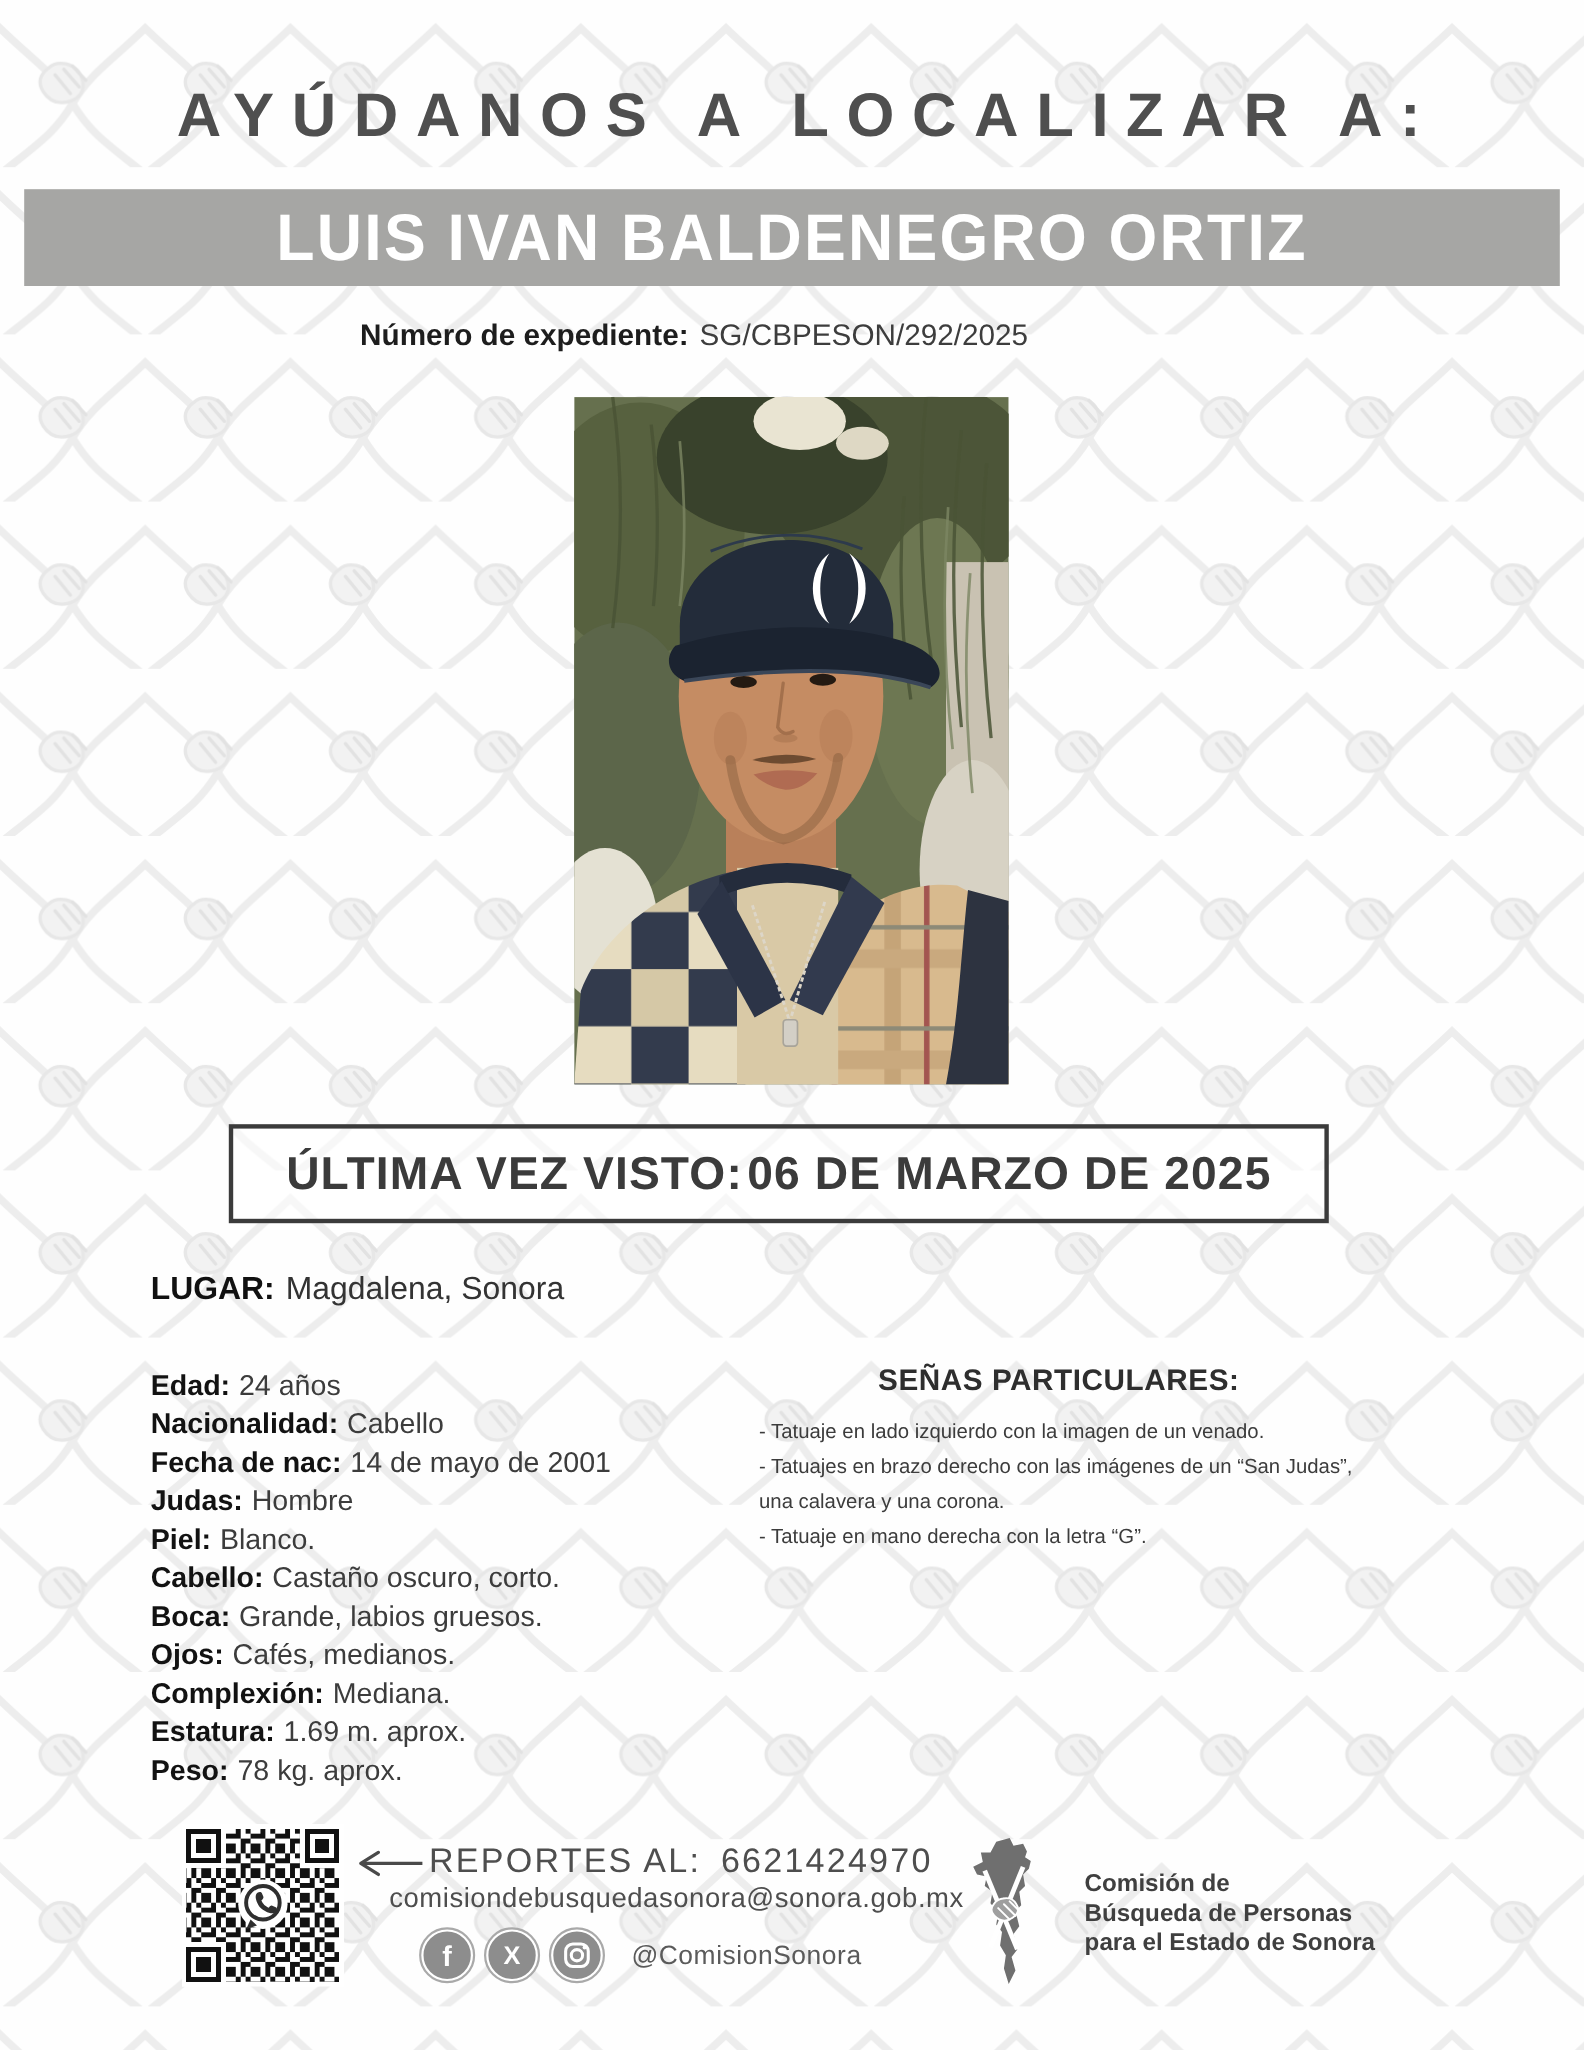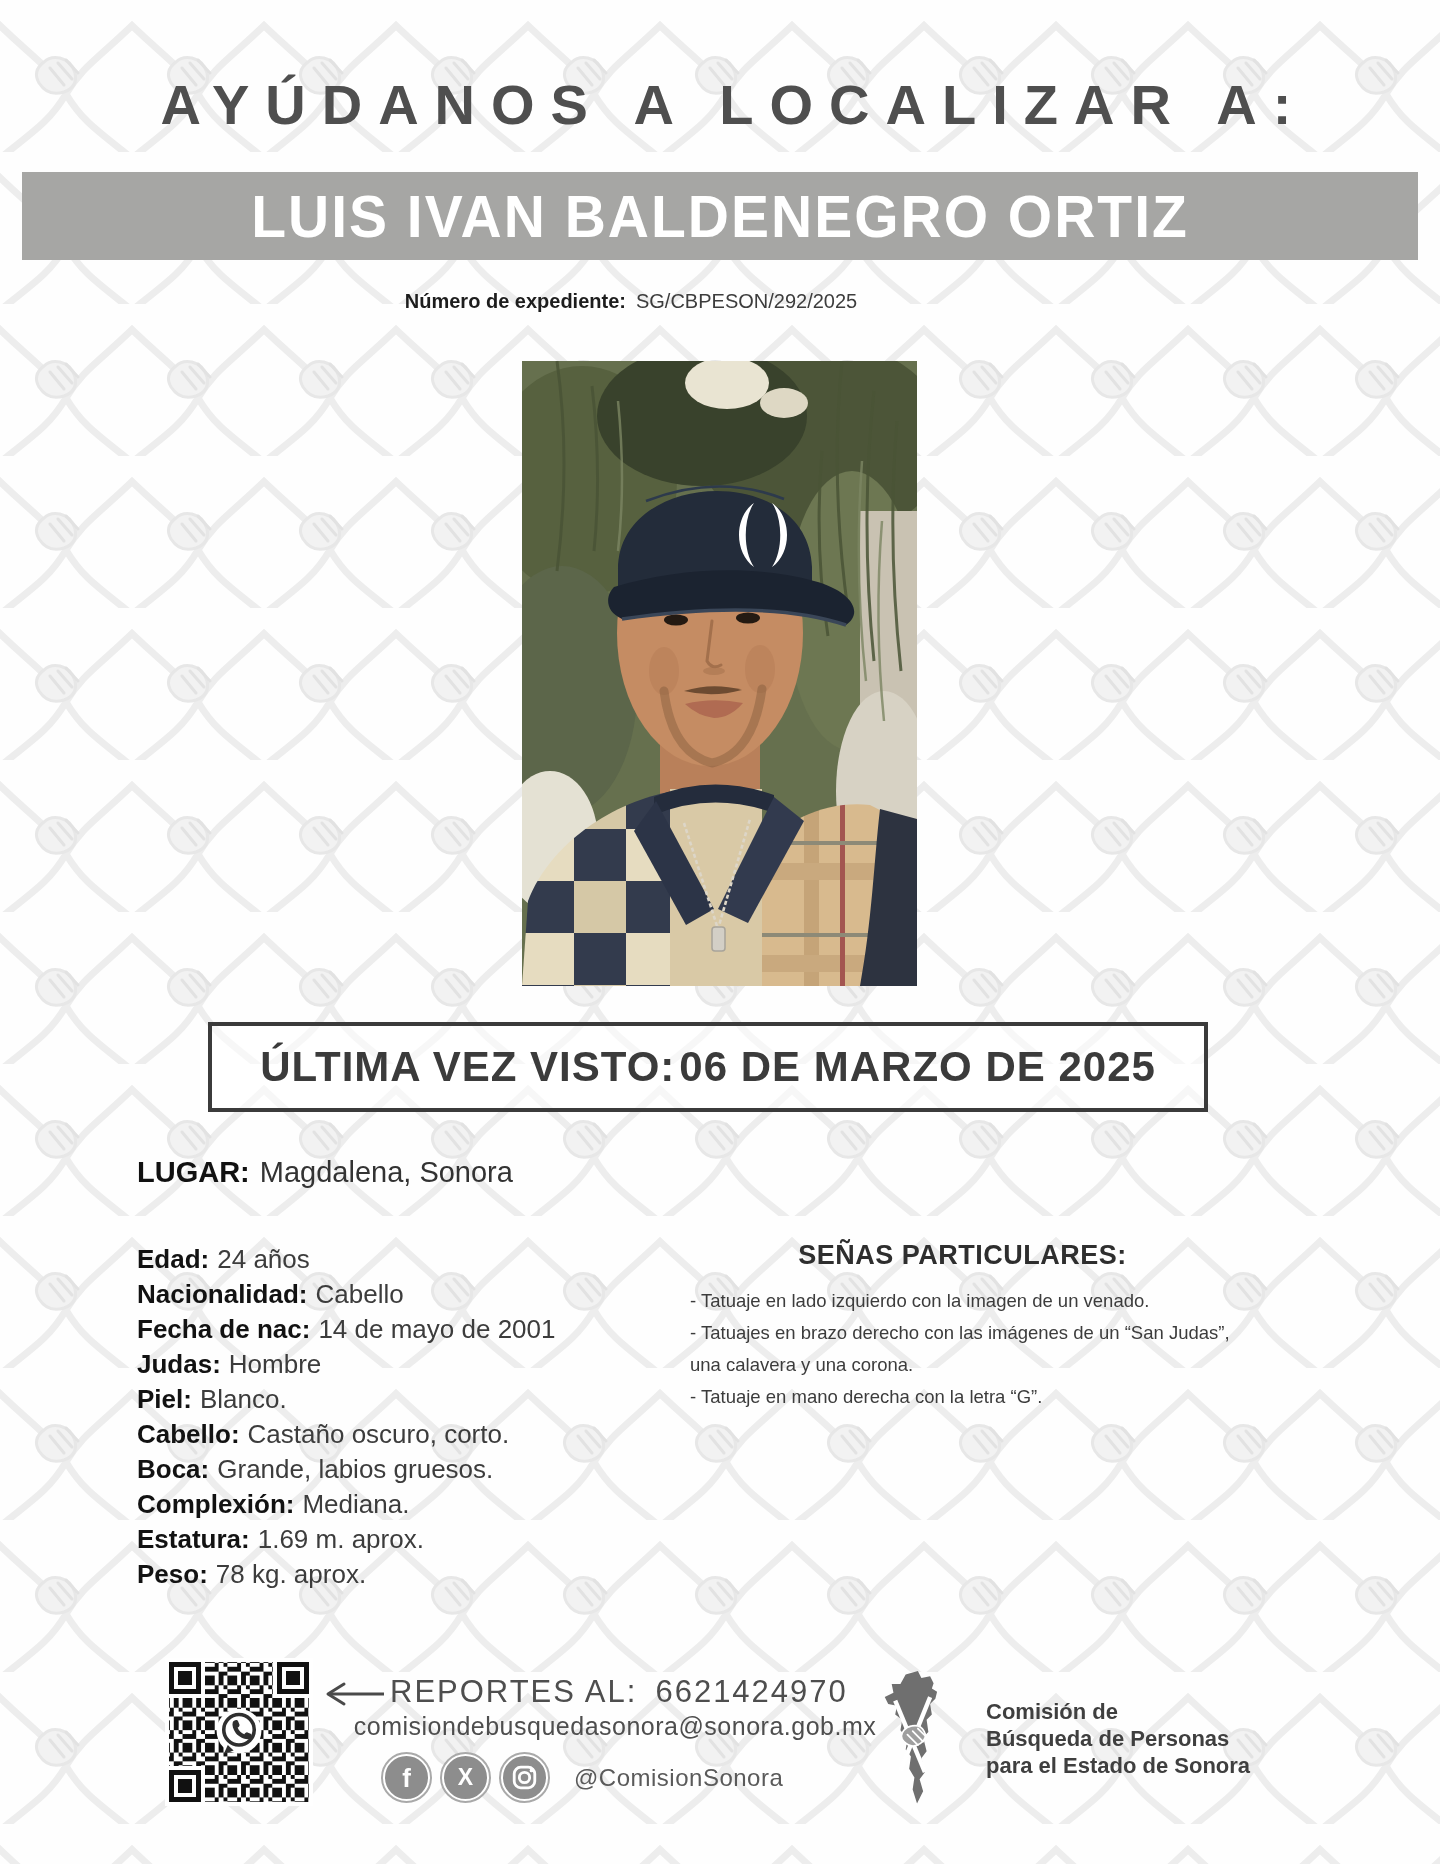--- a/index.html
+++ b/index.html
@@ -20,21 +20,21 @@
   .name-banner{
     position:absolute;left:22px;top:172px;width:1396px;height:88px;
     background:#a6a6a4;display:flex;align-items:center;justify-content:center;
   }
   .name-banner span{
     color:#ffffff;font-size:57px;font-weight:bold;letter-spacing:2px;
     transform:scaleY(1.05);white-space:nowrap;
   }
   .case-row{
     position:absolute;left:0;top:290px;width:1262px;text-align:center;
-    font-size:20px;color:#3d3d3d;
+    font-size:27px;color:#3d3d3d;
   }
   .case-row .lbl{font-weight:bold;color:#1d1d1d;margin-right:10px;}
 
   .photo{position:absolute;left:522px;top:361px;width:395px;height:625px;}
 
   .last-seen{
     position:absolute;left:208px;top:1022px;width:1000px;height:90px;
     border:4px solid #3b3b3b;box-sizing:border-box;background:rgba(255,255,255,.55);
     display:flex;align-items:center;justify-content:center;
     font-size:42px;font-weight:bold;color:#3b3b3b;letter-spacing:1px;white-space:nowrap;
@@ -223,20 +223,21 @@
     </div>
 
     <div class="attrs">
       <div class="attr-row"><span class="lbl">Edad:</span><span>24 años</span></div>
       <div class="attr-row"><span class="lbl">Nacionalidad:</span><span>Cabello</span></div>
       <div class="attr-row"><span class="lbl">Fecha de nac:</span><span>14 de mayo de 2001</span></div>
       <div class="attr-row"><span class="lbl">Judas:</span><span>Hombre</span></div>
       <div class="attr-row"><span class="lbl">Piel:</span><span>Blanco.</span></div>
       <div class="attr-row"><span class="lbl">Cabello:</span><span>Castaño oscuro, corto.</span></div>
       <div class="attr-row"><span class="lbl">Boca:</span><span>Grande, labios gruesos.</span></div>
+      <div class="attr-row"><span class="lbl">Ojos:</span><span>Cafés, medianos.</span></div>
       <div class="attr-row"><span class="lbl">Complexión:</span><span>Mediana.</span></div>
       <div class="attr-row"><span class="lbl">Estatura:</span><span>1.69 m. aprox.</span></div>
       <div class="attr-row"><span class="lbl">Peso:</span><span>78 kg. aprox.</span></div>
     </div>
 
     <div class="senas">
       <div class="senas-title">SEÑAS PARTICULARES:</div>
       <div class="sena">- Tatuaje en lado izquierdo con la imagen de un venado.</div>
       <div class="sena">- Tatuajes en brazo derecho con las imágenes de un “San Judas”, una calavera y una corona.</div>
       <div class="sena">- Tatuaje en mano derecha con la letra “G”.</div>

